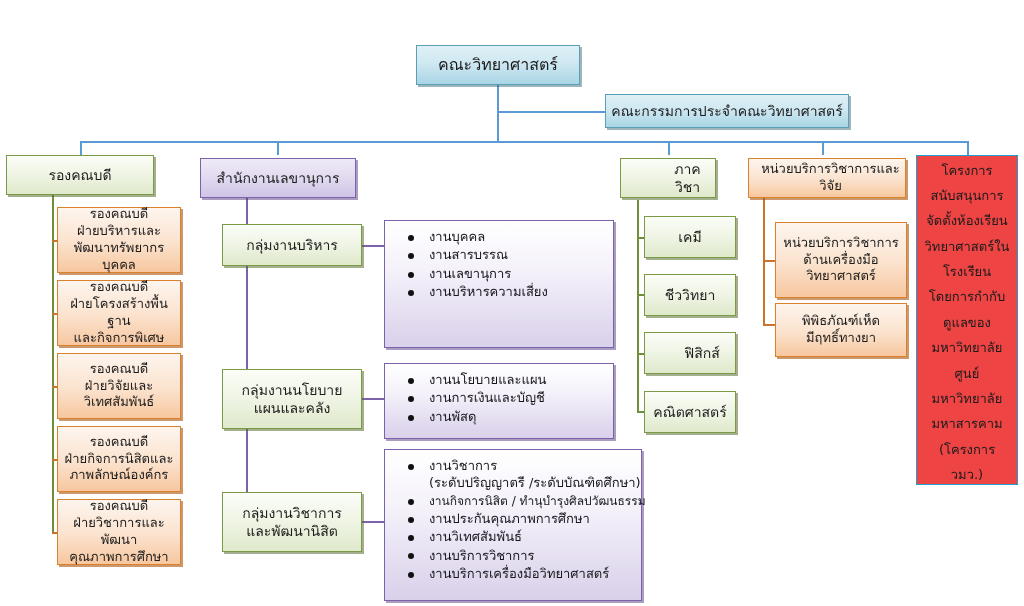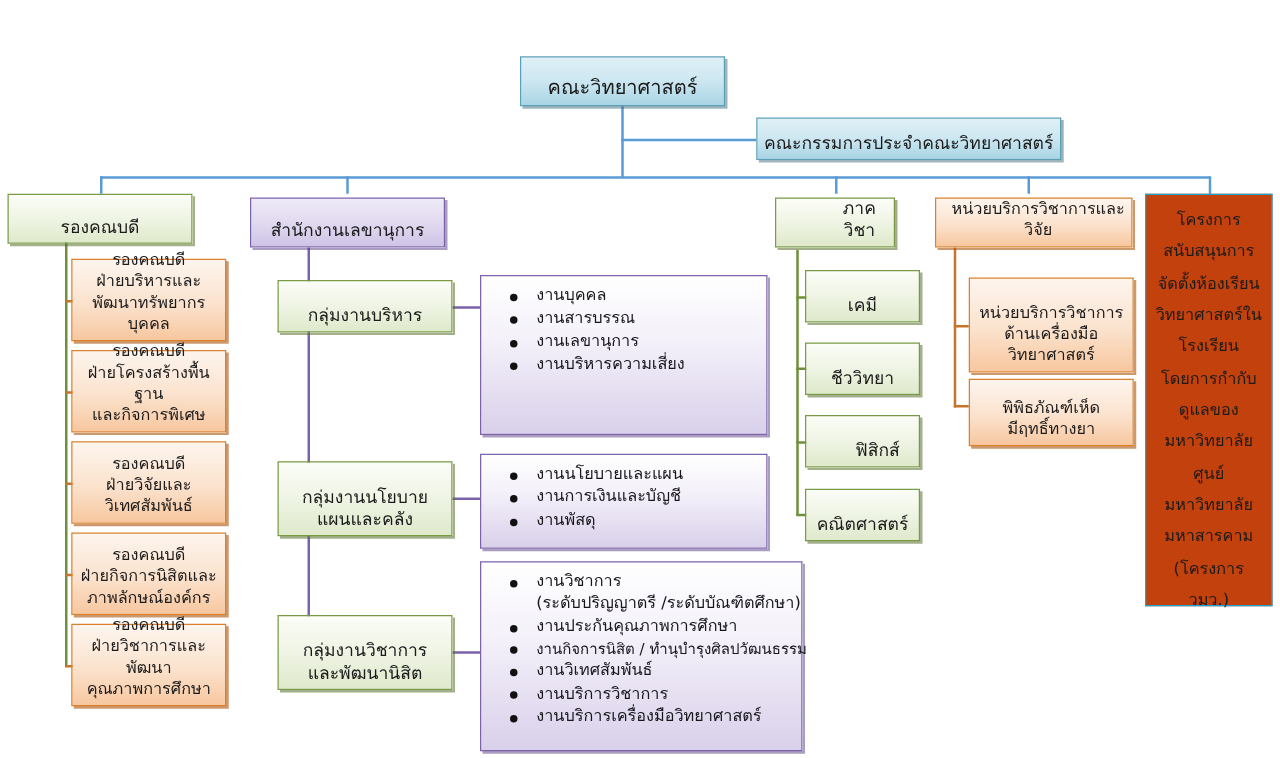--- a/index.html
+++ b/index.html
@@ -4,21 +4,21 @@
 <style>
   html,body{margin:0;padding:0;background:#ffffff;}
   body{
     width:1024px;height:606px;position:relative;overflow:hidden;
     font-family:"DejaVu Sans","Liberation Sans",sans-serif;
   }
   #chart{position:absolute;left:0;top:0;width:1024px;height:606px;}
 
   .box{
     position:absolute;box-sizing:border-box;
-    display:flex;align-items:flex-end;justify-content:center;
+    display:flex;align-items:center;justify-content:center;
     text-align:center;line-height:1.30;color:#1b1b1b;
     padding:3px 5px;
   }
   .box .txt{display:block;width:100%;}
 
   
   .blue{
     background:linear-gradient(to bottom,#dff0f6 0%,#cfe8f2 45%,#a9d5e5 100%);
     border:1px solid #5b9fb5;
     box-shadow:2px 2px 0 rgba(40,90,110,.45);
@@ -36,23 +36,23 @@
     box-shadow:2px 2px 0 rgba(85,60,130,.5);
   }
   
   .orange{
     background:linear-gradient(to bottom,#fdf5ee 0%,#fbe2cd 55%,#f7c79f 100%);
     border:1px solid #d9812c;
     box-shadow:2px 2px 0 rgba(170,85,15,.6);
   }
   
   .cyan{
-    background:#c2410c;
+    background:#ef4444;
     border:1px solid #1f9fd0;
-    align-items:flex-start;
+    align-items:center;
     padding-top:8px;
   }
   
   .listbox{
     position:absolute;box-sizing:border-box;
     background:linear-gradient(to bottom,#ffffff 0%,#f4f1fa 40%,#d9d0ea 100%);
     border:1px solid #7b62ab;
     box-shadow:2px 2px 0 rgba(85,60,130,.5);
     padding:7px 6px 7px 10px;
     display:flex;align-items:flex-start;
@@ -238,22 +238,22 @@
       <li><span>งานพัสดุ</span></li>
     </ul>
   </div>
 
   <div class="listbox" style="left:384px;top:449px;width:258px;height:152px;font-size:13px;">
     <ul>
       <li>
         <span>งานวิชาการ</span>
         <span class="sub">(ระดับปริญญาตรี /ระดับบัณฑิตศึกษา)</span>
       </li>
+      <li style="font-size:12px;"><span>งานกิจการนิสิต / ทำนุบำรุงศิลปวัฒนธรรม</span></li>
       <li><span>งานประกันคุณภาพการศึกษา</span></li>
-      <li style="font-size:12px;"><span>งานกิจการนิสิต / ทำนุบำรุงศิลปวัฒนธรรม</span></li>
       <li><span>งานวิเทศสัมพันธ์</span></li>
       <li><span>งานบริการวิชาการ</span></li>
       <li><span>งานบริการเครื่องมือวิทยาศาสตร์</span></li>
     </ul>
   </div>
 
   <div class="box green" style="left:644px;top:216px;width:92px;height:42px;font-size:14px;">
     <span class="txt">เคมี</span>
   </div>
   <div class="box green" style="left:644px;top:274px;width:92px;height:42px;font-size:14px;">

